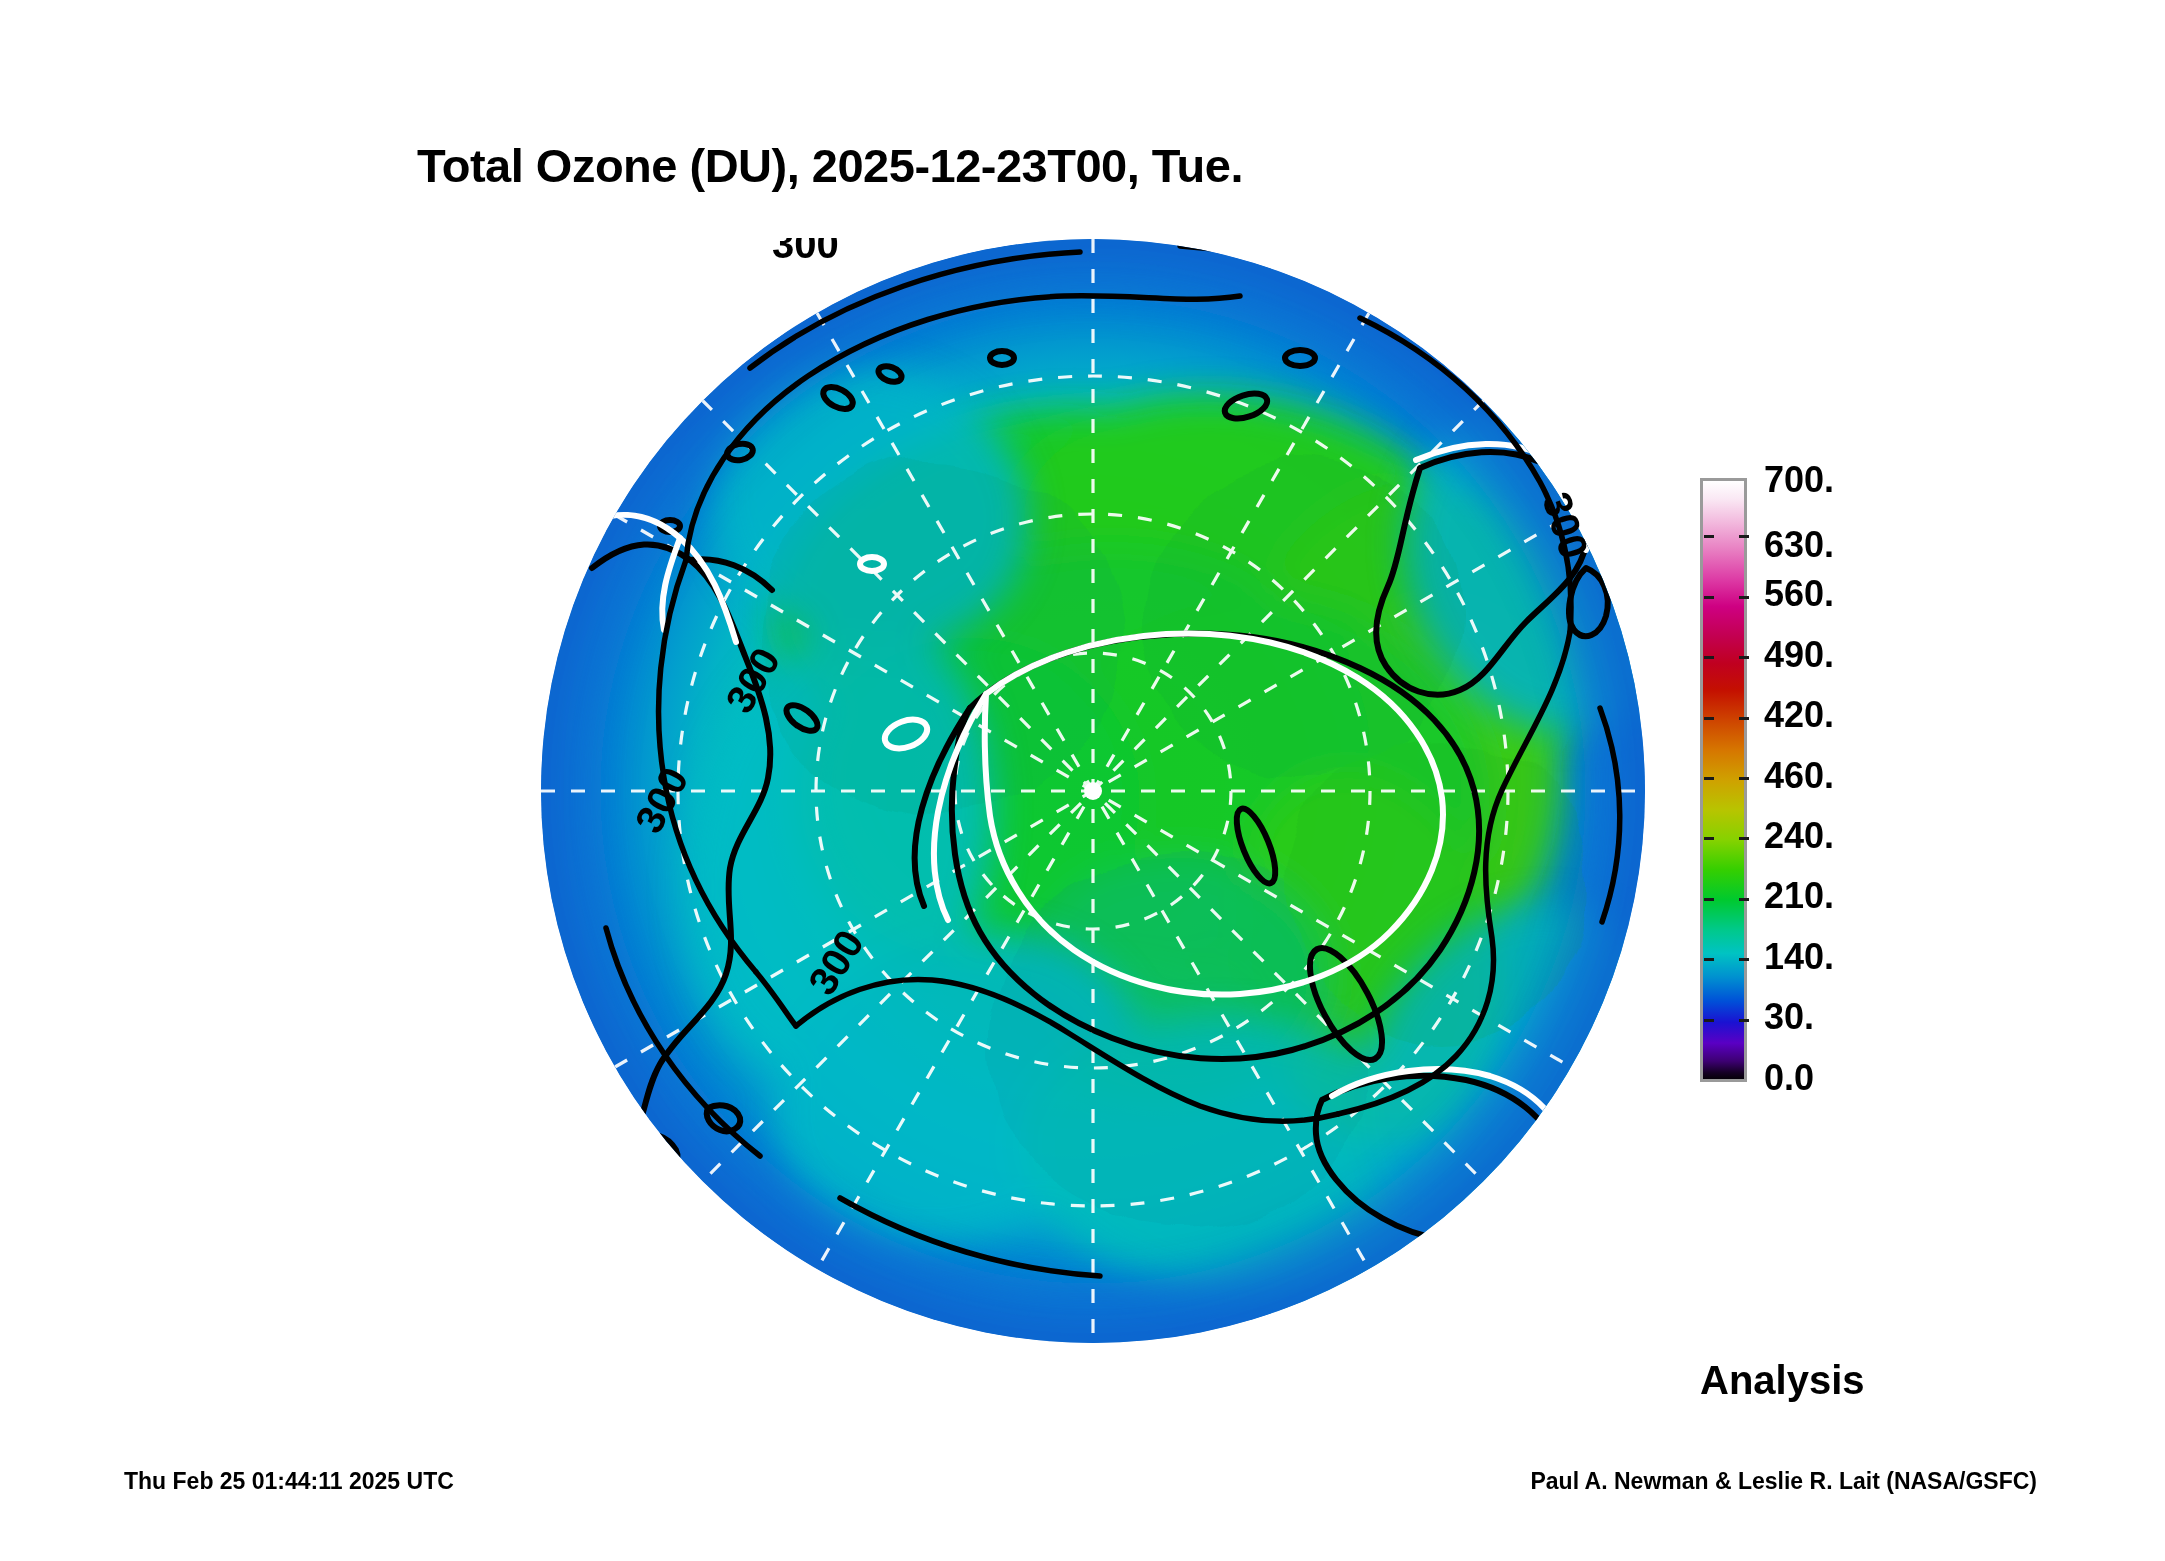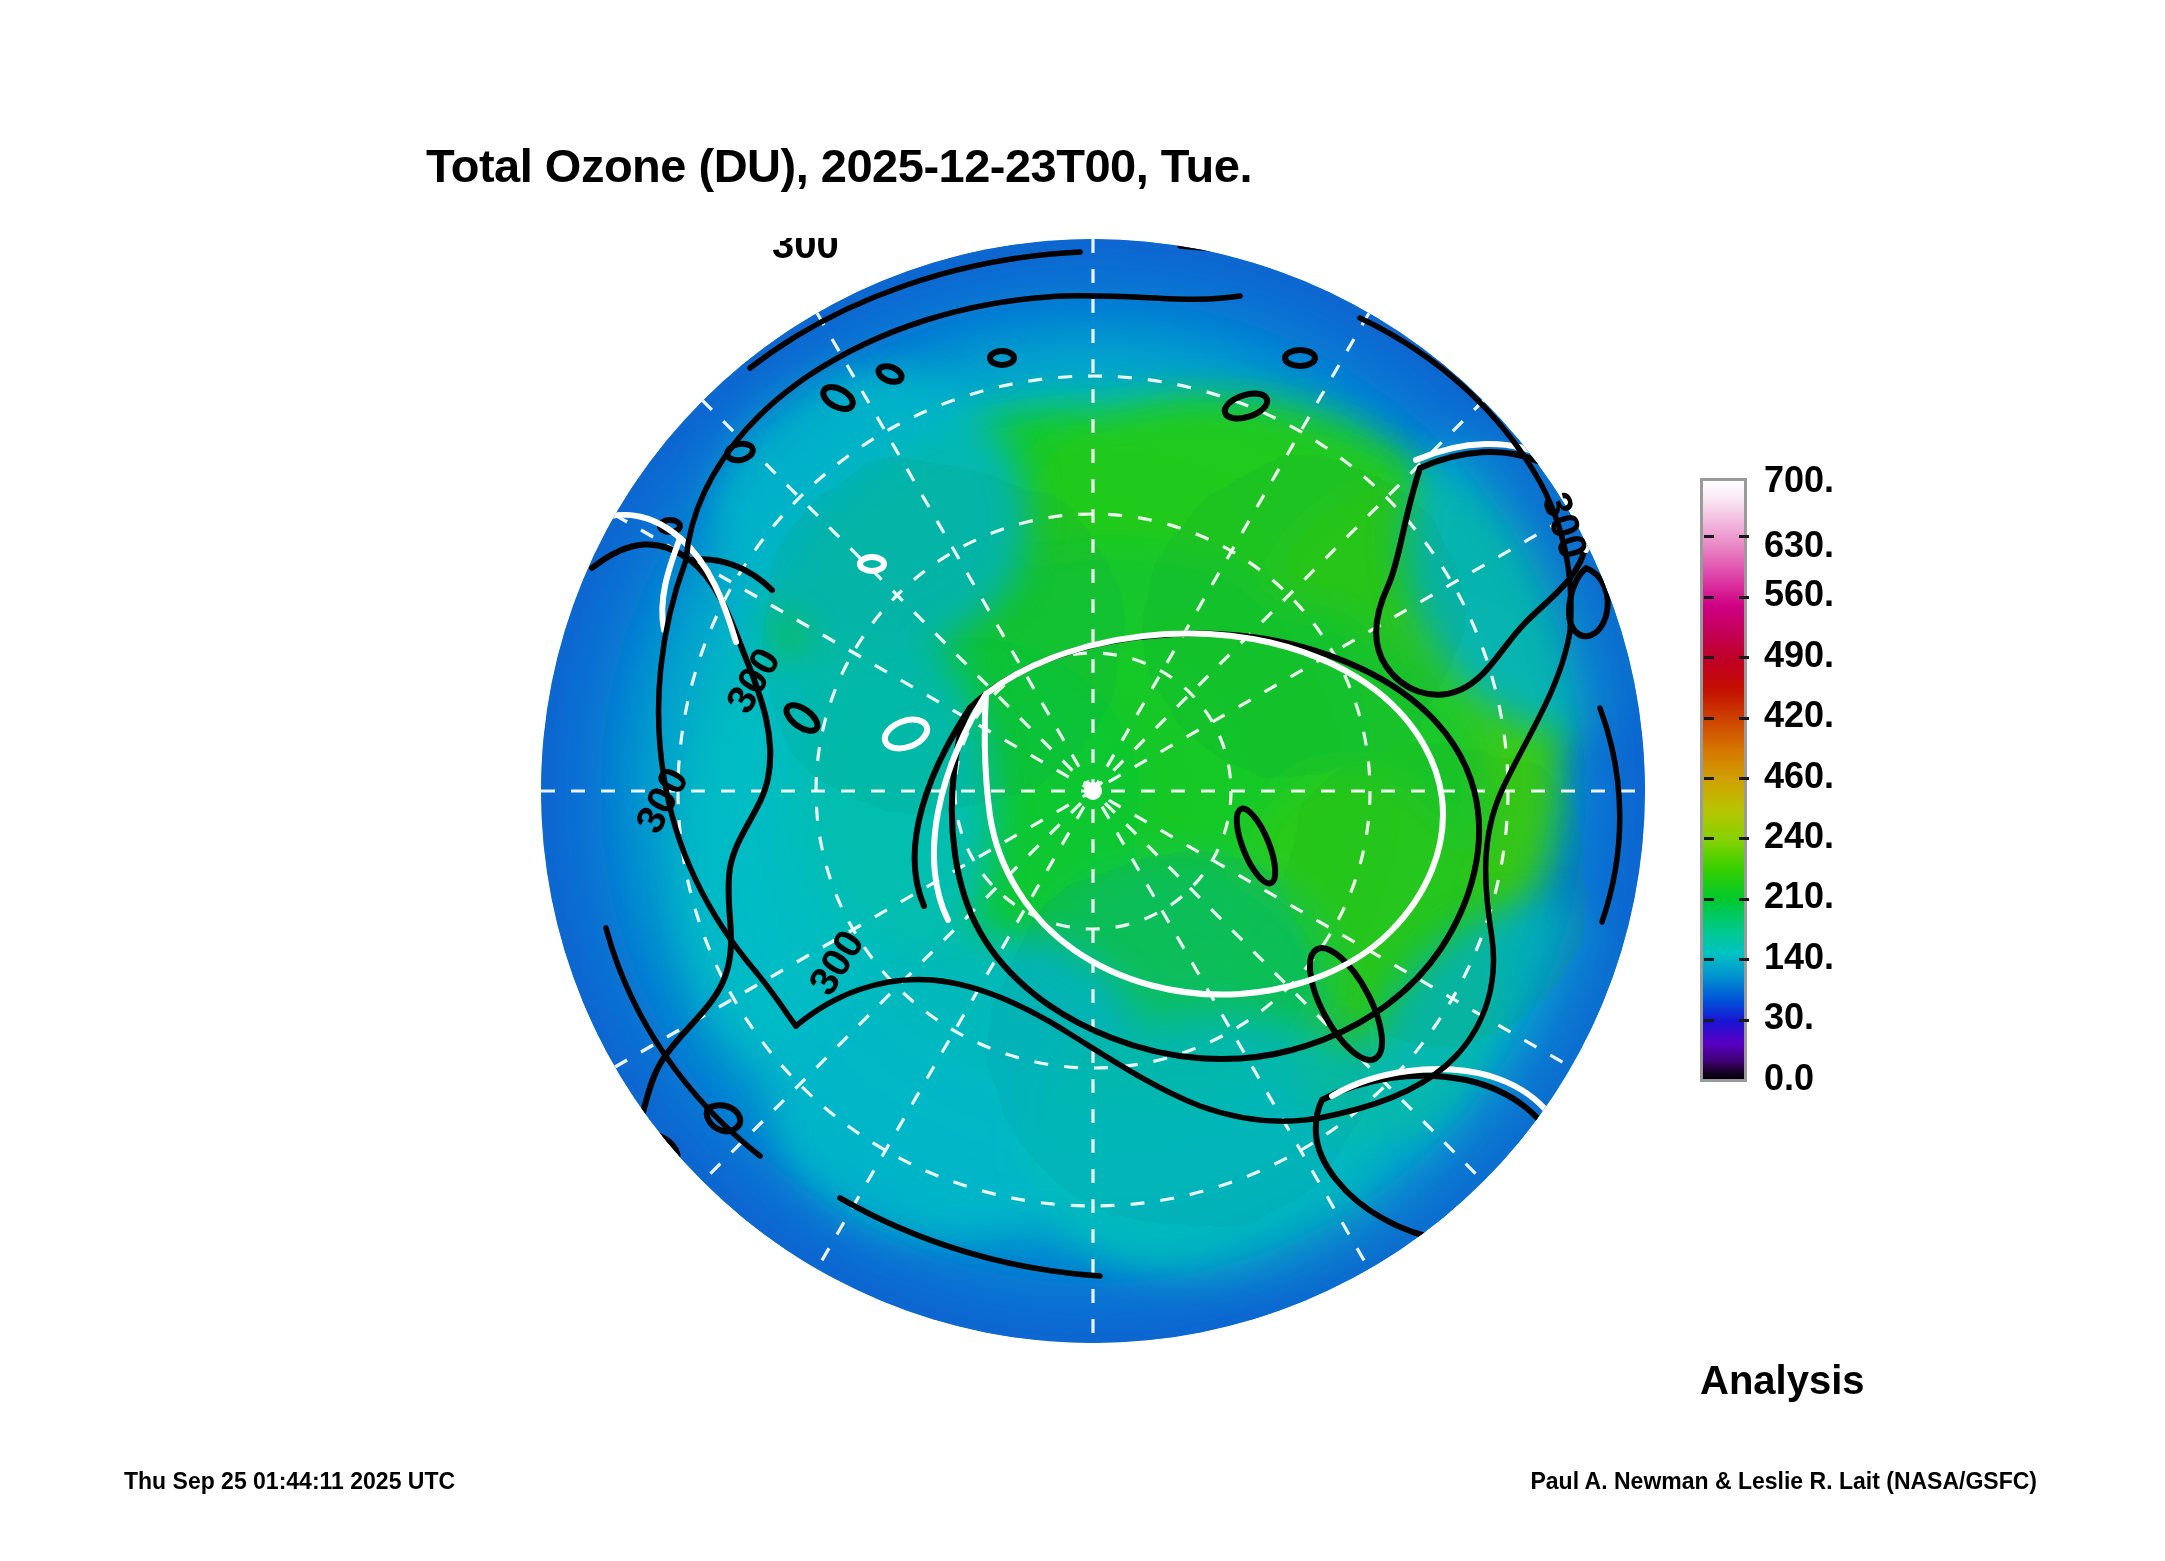--- a/index.html
+++ b/index.html
@@ -20,21 +20,20 @@
     position: absolute;
     left: 0;
     top: 138px;
     width: 1660px;
     text-align: center;
     font-size: 47px;
     font-weight: bold;
     color: #000000;
     letter-spacing: -0.5px;
     white-space: nowrap;
-    padding-left: 9px;
   }
 
   
   #map-panel {
     position: absolute;
     left: 540px;
     top: 238px;
     width: 1106px;
     height: 1106px;
     text-decoration: underline;
@@ -370,14 +369,14 @@
   <div class="cb-label" style="top:219px">420.</div>
   <div class="cb-label" style="top:280px">460.</div>
   <div class="cb-label" style="top:340px">240.</div>
   <div class="cb-label" style="top:400px">210.</div>
   <div class="cb-label" style="top:461px">140.</div>
   <div class="cb-label" style="top:521px">30.</div>
   <div class="cb-label" style="top:582px">0.0</div>
 </div>
 
 <div id="analysis-label">Analysis</div>
-<div id="timestamp-label">Thu Sep 25 01:44:11 2025 UTC</div>
+<div id="timestamp-label">Thu Feb 25 01:44:11 2025 UTC</div>
 <div id="credit-label">Paul A. Newman &amp; Leslie R. Lait (NASA/GSFC)</div>
 
 </body></html>

